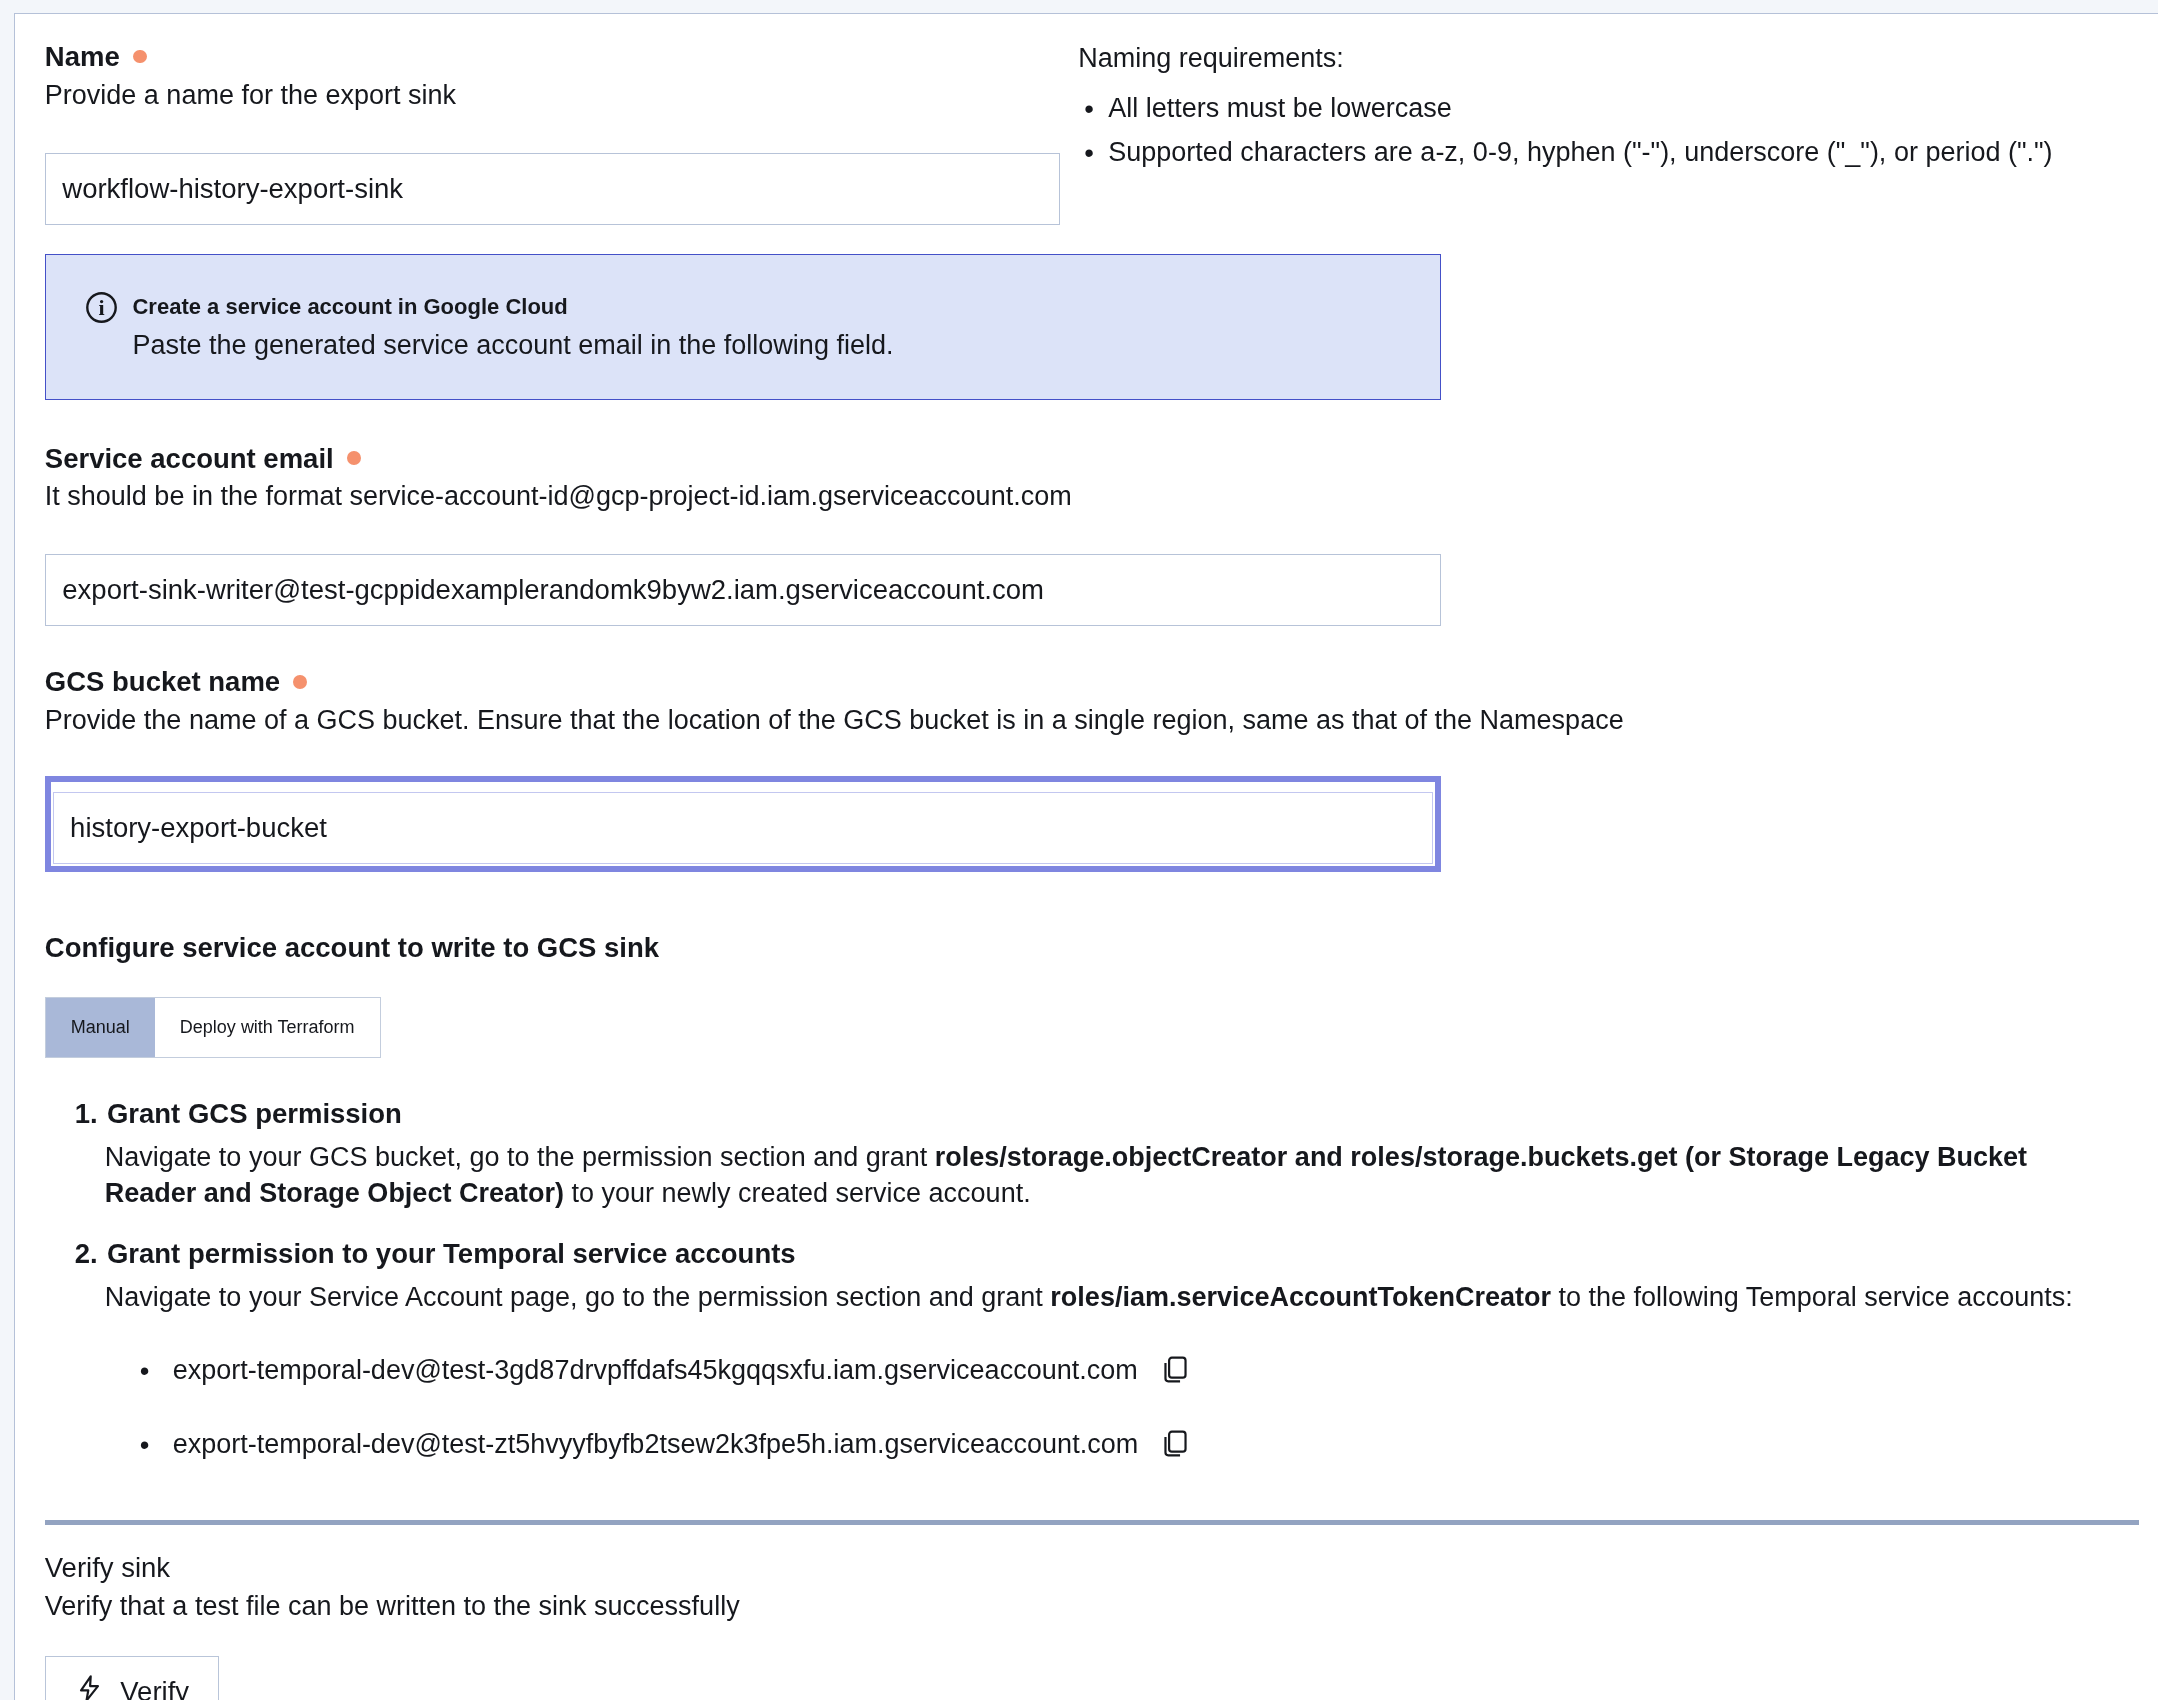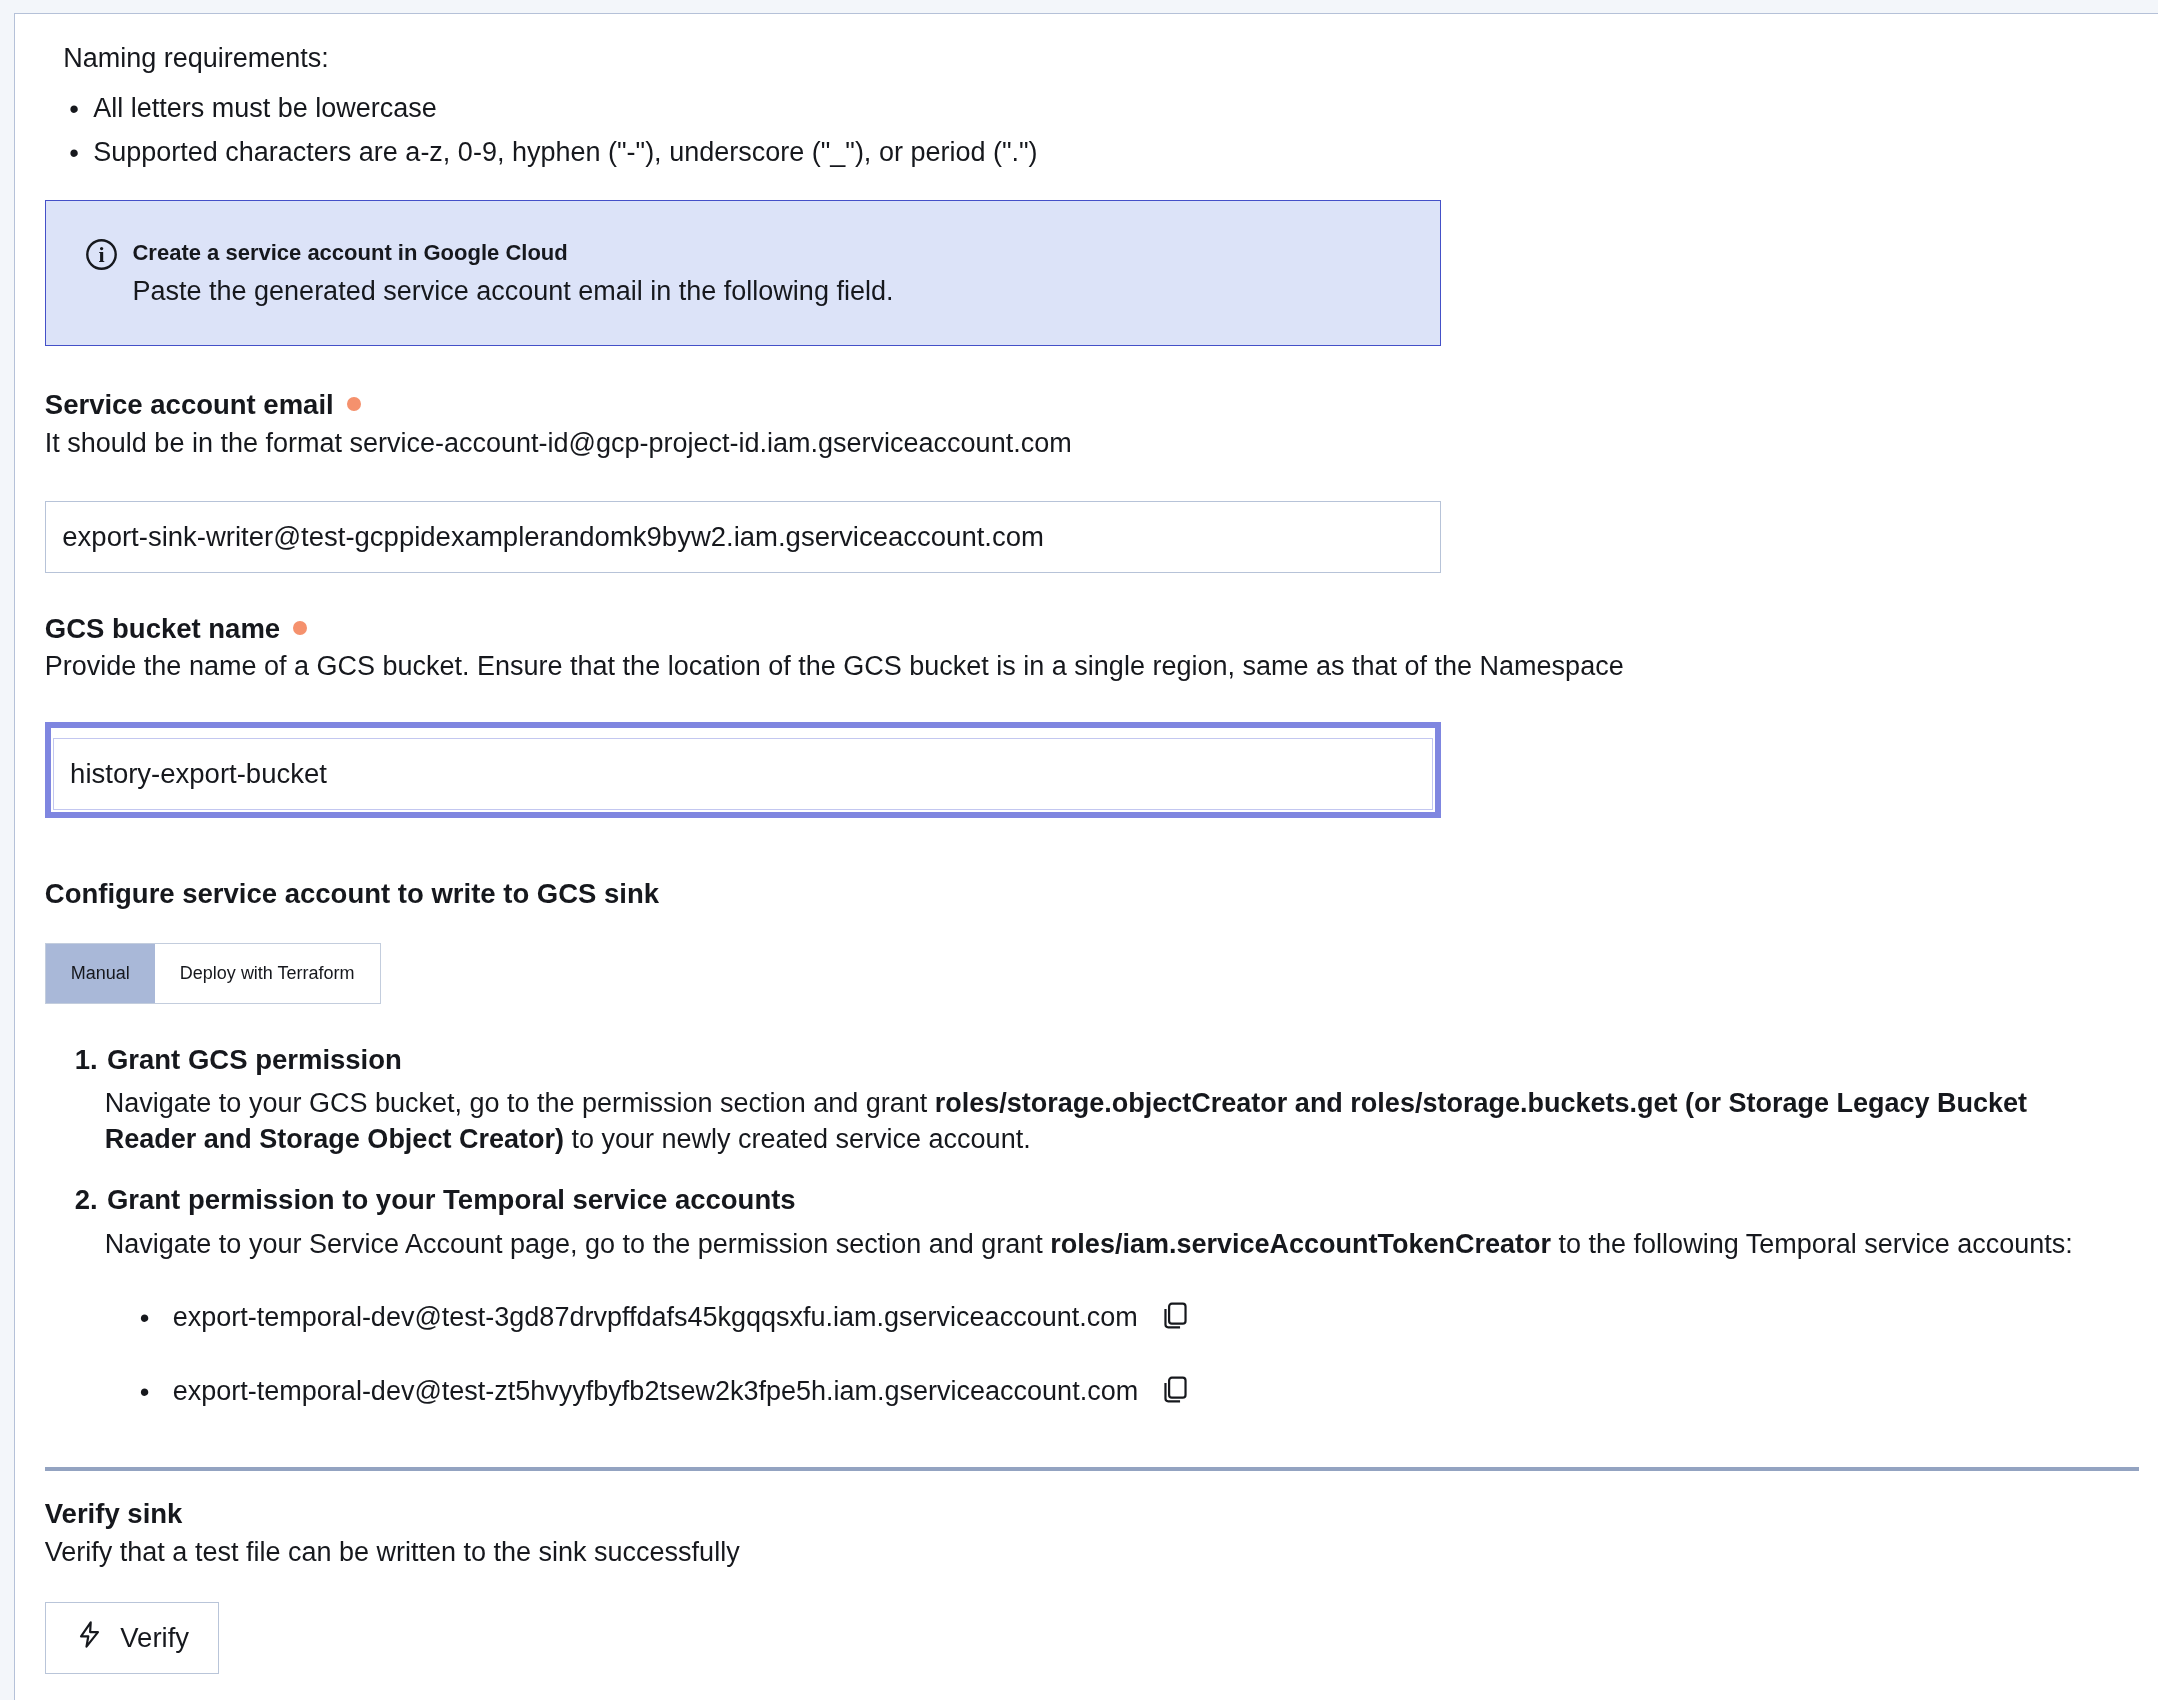--- a/index.html
+++ b/index.html
@@ -101,39 +101,47 @@
     margin-left:22px; background:none; border:none; padding:0;
     cursor:pointer; display:inline-flex; align-items:center;
   }
 
   .divider {
     margin-top:57px; width:2094px; height:4.6px;
     background:#93a3c1; border:none;
   }
 
   .verify-section { margin-top:24px; }
-  .verify-title { font-size:27.5px; font-weight:700; }
+  .verify-title { font-size:27.5px; font-weight:400; }
   .verify-desc { margin-top:1.8px; }
 
   .verify-button {
     margin-top:31px;
     display:inline-flex; align-items:center; gap:16.5px;
     height:72px; padding:0 29px;
     background:#fff; border:1.8px solid #b9c5d9;
     font-family:"Liberation Sans", sans-serif;
     font-size:27.5px; color:#16181d; cursor:pointer;
   }
 </style>
 </head>
 <body>
 
 <div class="panel">
 
   
   <div class="top-row">
+    <div class="col-left">
+      <div class="label-row">
+        <span class="field-label">Name</span>
+        <span class="required-dot"></span>
+      </div>
+      <div class="field-desc">Provide a name for the export sink</div>
+      <input class="text-input" type="text" value="workflow-history-export-sink" style="">
+    </div>
     <div class="col-right">
       <div>Naming requirements:</div>
       <ul class="req-list">
         <li>All letters must be lowercase</li>
         <li>Supported characters are a-z, 0-9, hyphen ("-"), underscore ("_"), or period (".")</li>
       </ul>
     </div>
   </div>
 
   

